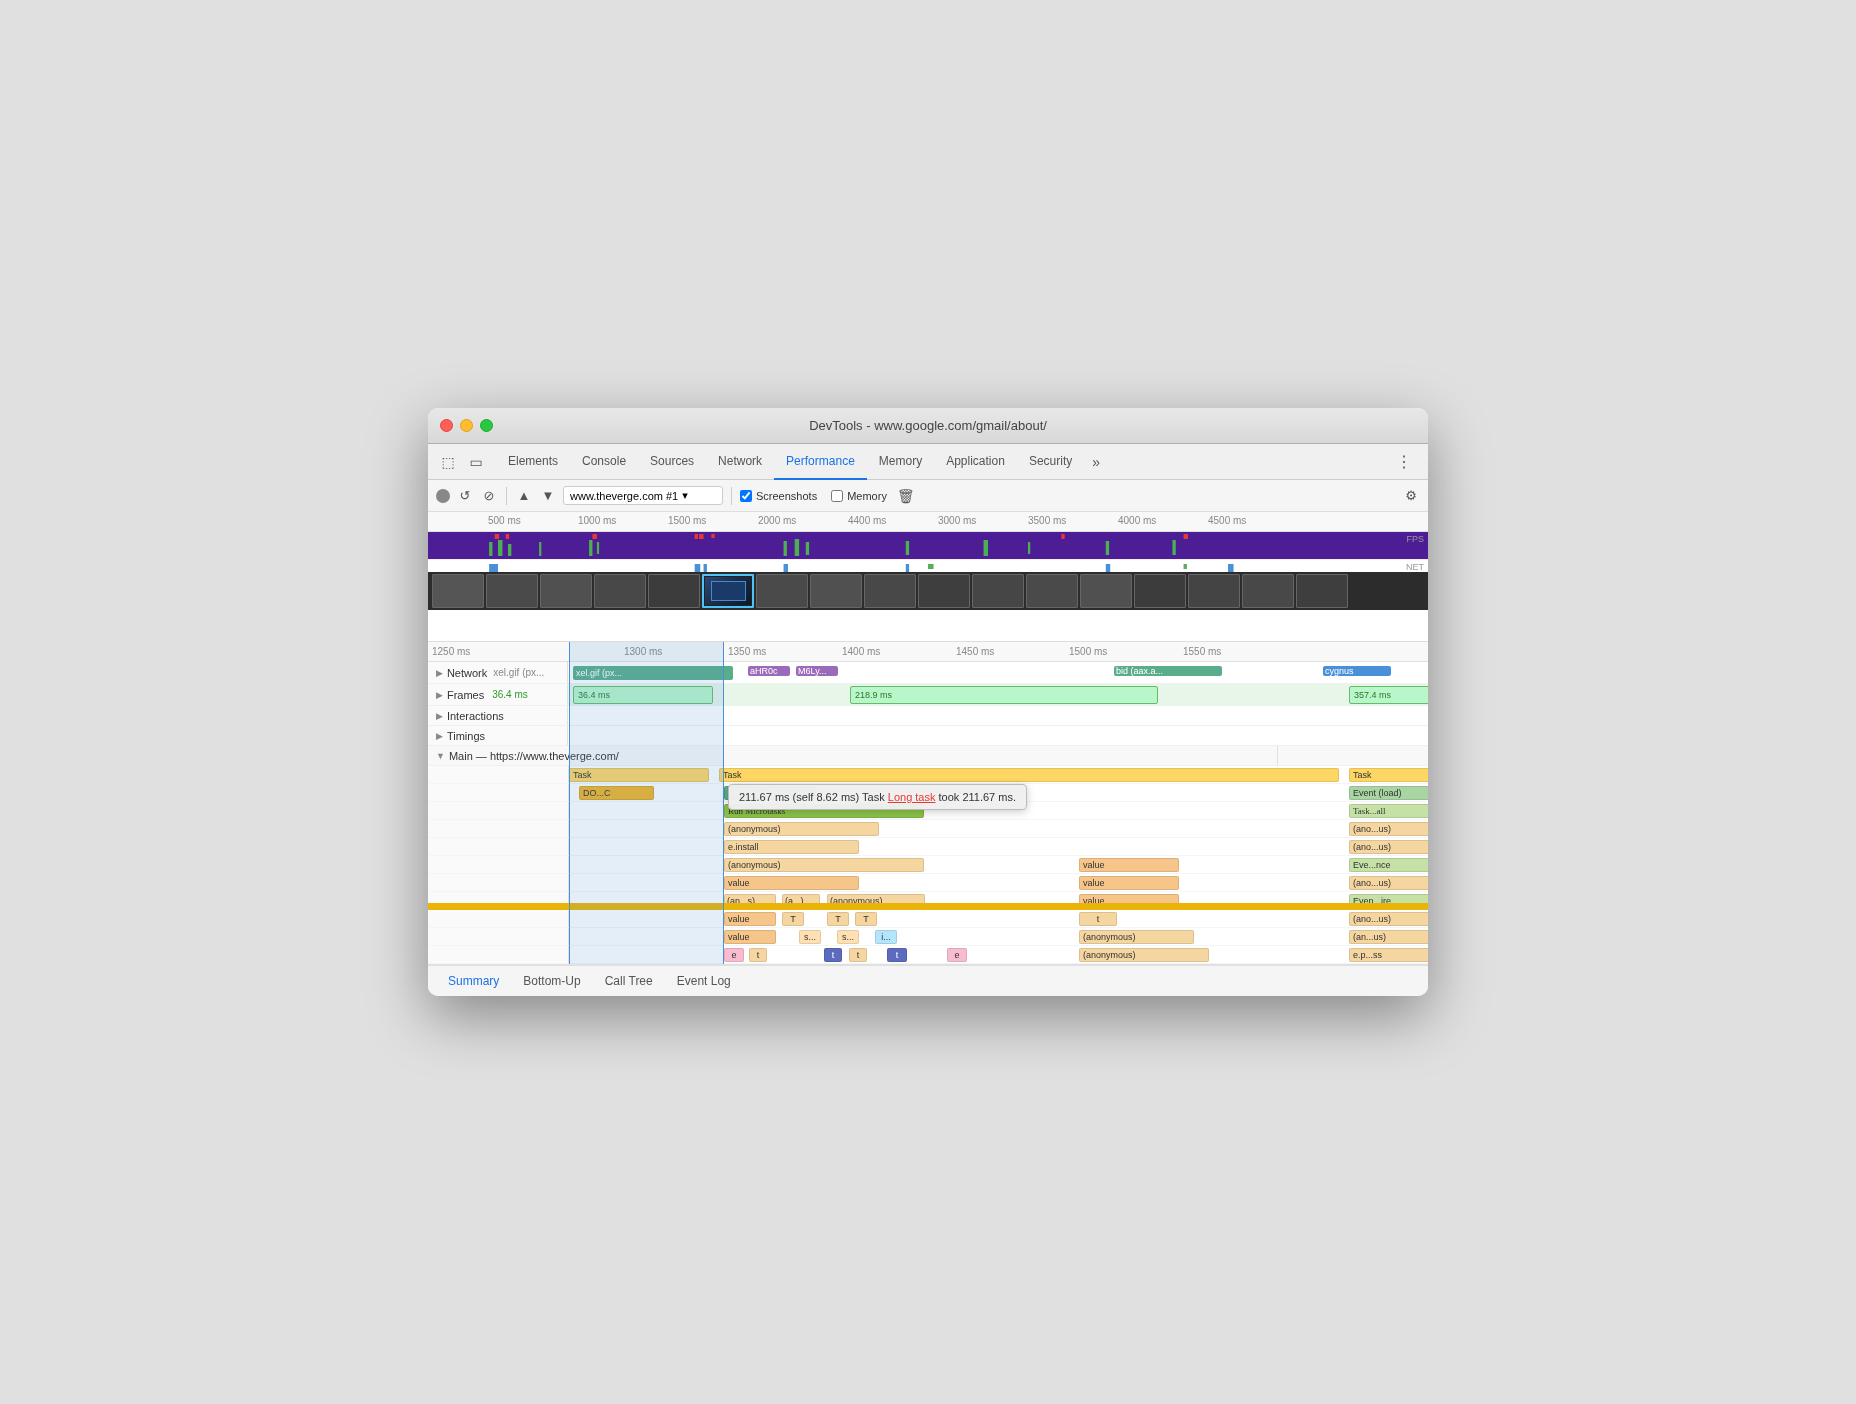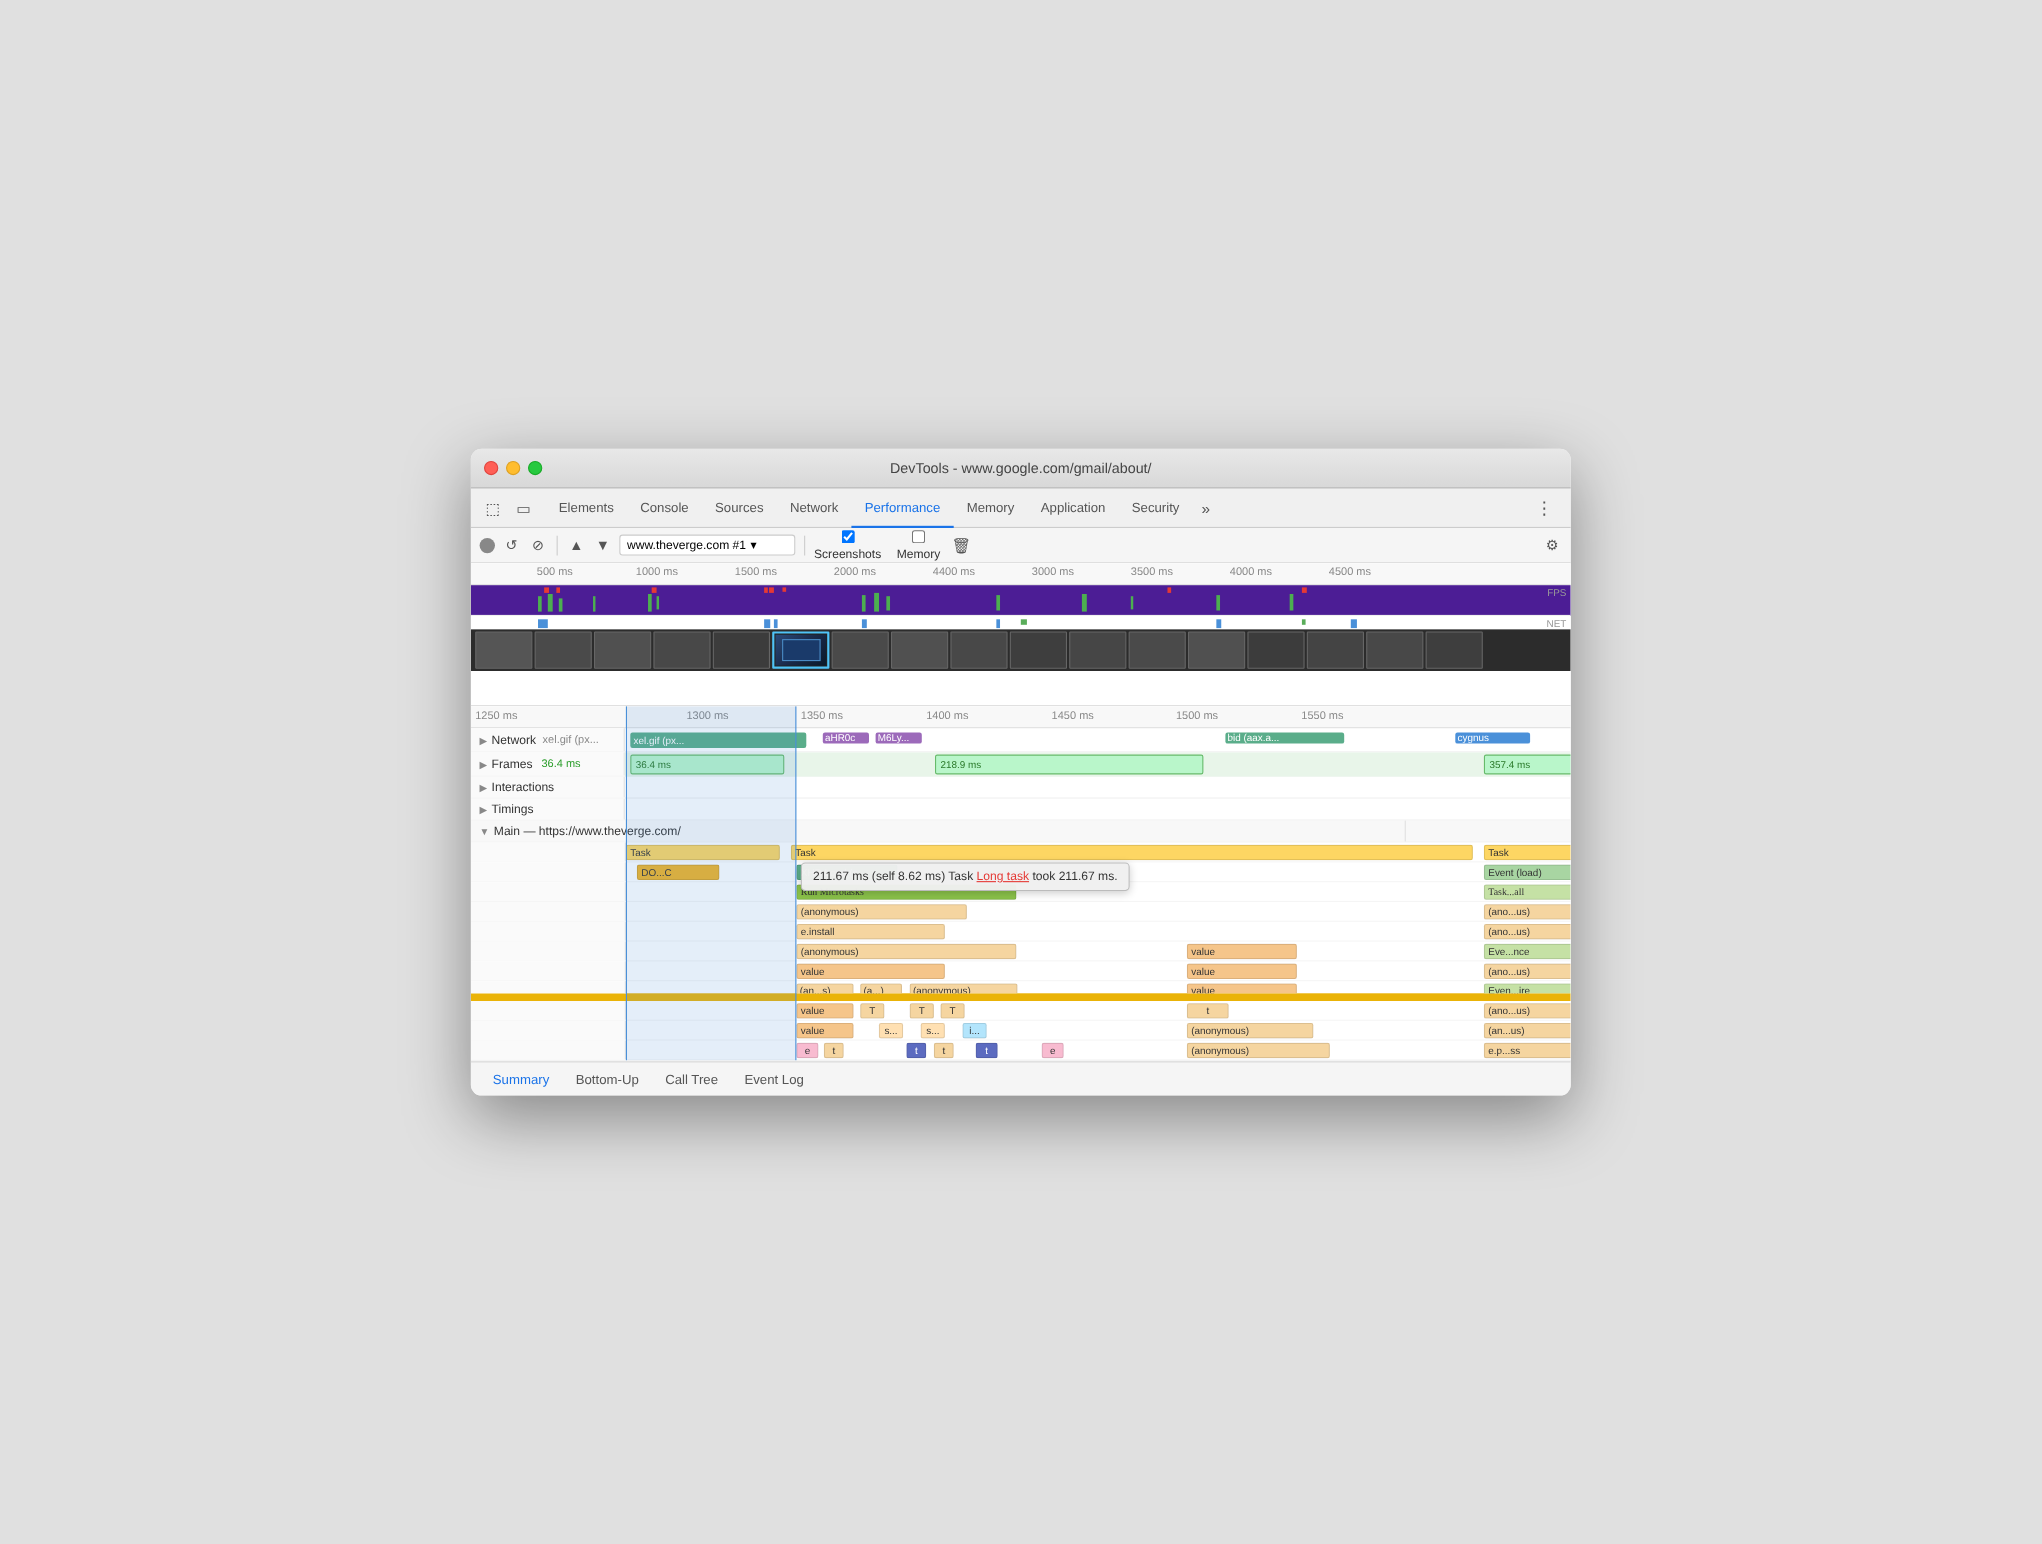--- a/index.html
+++ b/index.html
@@ -147,21 +147,20 @@
       gap: 4px;
       cursor: pointer;
       min-width: 160px;
     }
     .checkbox-row {
       display: flex;
       align-items: center;
       gap: 4px;
       font-size: 11px;
       color: #333;
-      flex-direction: column;
     }
     .checkbox-row input { width: 12px; height: 12px; }
     .trash-icon { font-size: 14px; color: #555; cursor: pointer; }
     
     .overview {
       background: #fff;
       border-bottom: 1px solid #ddd;
       position: relative;
       height: 130px;
       overflow: hidden;
@@ -498,21 +497,21 @@
 
     <div class="track-row" style="height:22px;">
       <div class="track-label">
         <span class="expand-arrow">▶</span>
         <span>Frames</span>
         <span style="color:#2a9d2a; margin-left:4px; font-size:10px;">36.4 ms</span>
       </div>
       <div class="track-content" style="position:relative; height:22px; background:#e8f5e9;">
 
         <div style="position:absolute; left:5px; top:2px; height:18px; width:140px; background:#b9f6ca; border:1px solid #66bb6a; font-size:9px; display:flex; align-items:center; padding:0 4px; color:#2a7a2a; border-radius:2px;">36.4 ms</div>
-        <div style="position:absolute; left:282px; top:2px; height:18px; width:244px; background:#b9f6ca; border:1px solid #66bb6a; font-size:9px; display:flex; align-items:center; padding:0 4px; color:#2a7a2a; border-radius:2px;">218.9 ms</div>
+        <div style="position:absolute; left:282px; top:2px; height:18px; width:308px; background:#b9f6ca; border:1px solid #66bb6a; font-size:9px; display:flex; align-items:center; padding:0 4px; color:#2a7a2a; border-radius:2px;">218.9 ms</div>
         <div style="position:absolute; left:781px; top:2px; height:18px; width:128px; background:#b9f6ca; border:1px solid #66bb6a; font-size:9px; display:flex; align-items:center; padding:0 4px; color:#2a7a2a; border-radius:2px;">357.4 ms</div>
       </div>
     </div>
 
     <div class="track-row" style="height:20px;">
       <div class="track-label">
         <span class="expand-arrow">▶</span>
         <span>Interactions</span>
       </div>
       <div class="track-content"></div>

